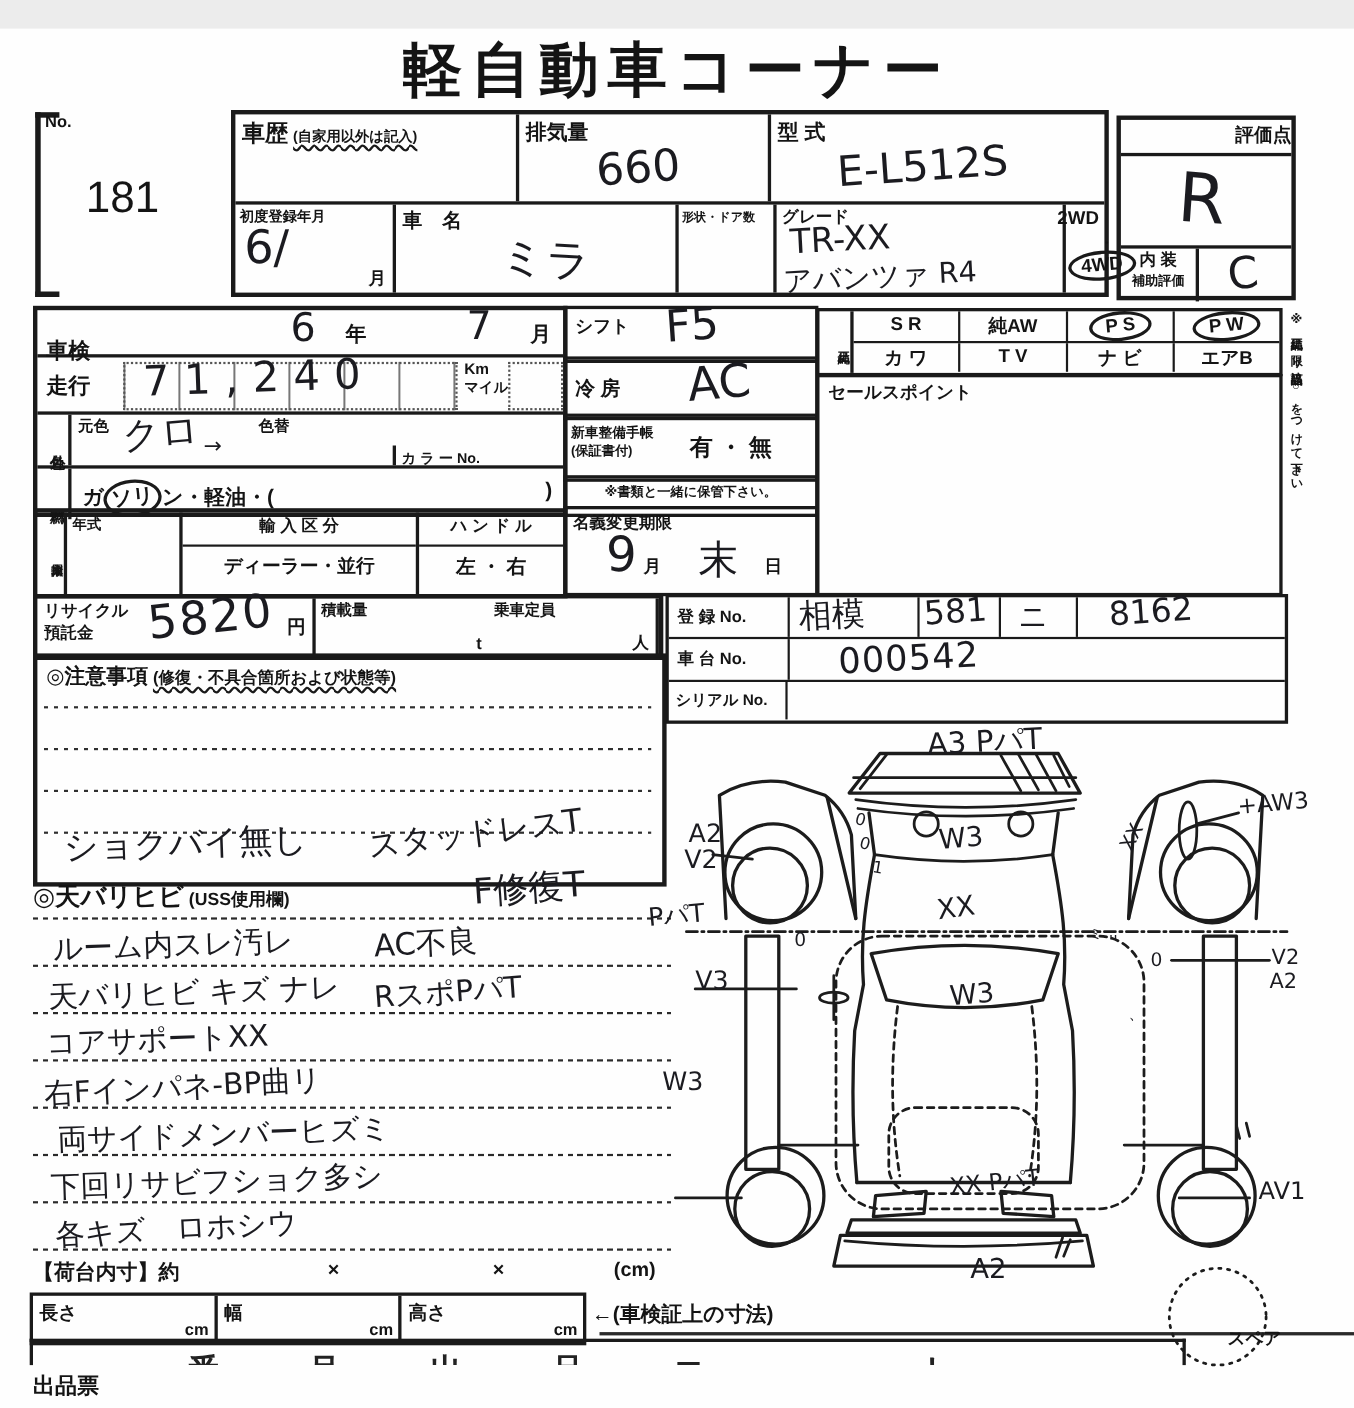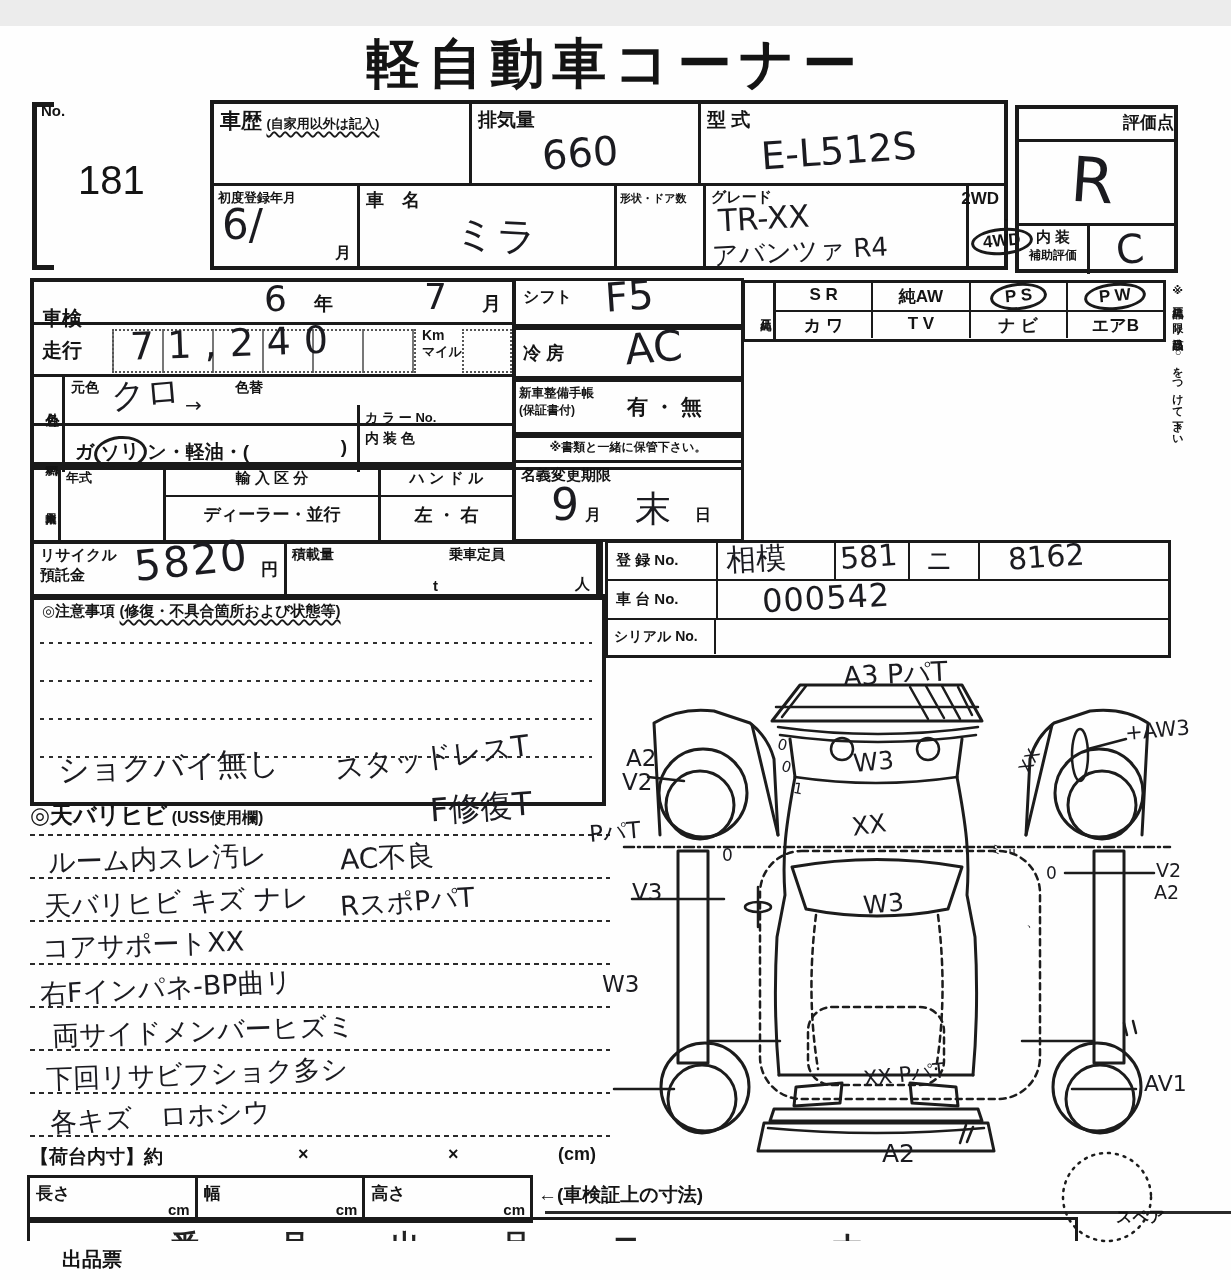--- a/index.html
+++ b/index.html
@@ -127,23 +127,20 @@
         <span class="lbl" style="font-size:13px;">カ ラ ー No.</span>
       </div>
     </div>
 
     <div style="height:46px;display:flex;">
       <div class="vtx lbl" style="width:28px;border-right:3px solid #1a1a1a;font-size:14px;padding-top:3px;text-align:center;">燃料</div>
       <div style="flex:1;position:relative;font-weight:bold;font-size:19px;padding:10px 0 0 10px;">
         <span>ガ</span><span class="oval" style="border-width:3px;padding:0 4px 2px 4px;">ソリ</span><span>ン・軽油・(</span>
         <span class="abs" style="right:10px;top:10px;">)</span>
       </div>
-      <div style="width:142px;border-left:3px solid #1a1a1a;padding:3px 5px;">
-        <span class="lbl" style="font-size:14px;">内 装 色</span>
-      </div>
     </div>
   </div>
 
   <div class="abs b4" style="left:30px;top:462px;width:478px;height:74px;display:flex;">
     <div class="vtx lbl" style="width:24px;border-right:3px solid #1a1a1a;font-size:11px;text-align:center;padding-top:2px;">輸入車用</div>
     <div style="width:92px;border-right:3px solid #1a1a1a;padding:2px 5px;">
       <span class="lbl" style="font-size:13px;">年式</span>
     </div>
     <div style="width:212px;border-right:3px solid #1a1a1a;">
       <div class="lbl" style="height:26px;border-bottom:2px solid #1a1a1a;text-align:center;font-size:15px;padding-top:3px;">輸 入 区 分</div>
@@ -190,20 +187,23 @@
       </div>
       <div style="display:flex;height:26px;font-weight:bold;font-size:17px;text-align:center;">
         <div style="flex:1;border-right:2px solid #1a1a1a;padding-top:2px;">カ ワ</div>
         <div style="flex:1;border-right:2px solid #1a1a1a;padding-top:2px;">T V</div>
         <div style="flex:1;border-right:2px solid #1a1a1a;padding-top:2px;">ナ ビ</div>
         <div style="flex:1;padding-top:2px;">エアB</div>
       </div>
     </div>
   </div>
 
+  <div class="abs b3" style="left:742px;top:340px;width:418px;height:196px;">
+    <span class="lbl abs" style="left:8px;top:4px;font-size:16px;">セールスポイント</span>
+  </div>
 
   <div class="abs vtx lbl" style="left:1170px;top:284px;height:370px;font-size:11px;letter-spacing:1px;">※純正品に限り該当品に○をつけて下さい</div>
 
   <div class="abs b4" style="left:30px;top:540px;width:565px;height:52px;display:flex;">
     <div style="width:250px;border-right:3px solid #1a1a1a;position:relative;">
       <div class="lbl abs" style="left:6px;top:2px;font-size:15px;">リサイクル</div>
       <div class="lbl abs" style="left:6px;top:22px;font-size:15px;">預託金</div>
       <span class="hw abs" style="left:100px;top:-8px;font-size:42px;transform:rotate(-6deg);letter-spacing:2px;">5820</span>
       <span class="lbl abs" style="right:6px;top:14px;font-size:17px;">円</span>
     </div>
@@ -240,21 +240,21 @@
         </div>
     </div>
     <div style="display:flex;height:34px;">
       <div class="lbl" style="width:100px;border-right:2px solid #1a1a1a;font-size:14px;padding:8px 0 0 6px;">シリアル No.</div>
       <div style="flex:1;"></div>
     </div>
   </div>
 
   <div class="abs b4" style="left:30px;top:594px;width:568px;height:204px;">
     <div style="padding:4px 8px;">
-      <span class="lbl" style="font-size:15px;">◎注意事項</span>
+      <span class="lbl" style="font-size:19px;">◎注意事項</span>
       <span class="lbl wavy" style="font-size:15px;">(修復・不具合箇所および状態等)</span>
     </div>
     <div class="dotl" style="left:6px;top:44px;width:552px;"></div>
     <div class="dotl" style="left:6px;top:82px;width:552px;"></div>
     <div class="dotl" style="left:6px;top:120px;width:552px;"></div>
     <div class="dotl" style="left:6px;top:158px;width:552px;"></div>
     <span class="hw abs" style="left:24px;top:148px;font-size:31px;transform:rotate(-2deg);">ショクバイ無し</span>
     <span class="hw abs" style="left:300px;top:140px;font-size:29px;transform:rotate(-7deg);">スタッドレスT</span>
   </div>
 
@@ -318,21 +318,21 @@
       <span class="lbl abs" style="right:5px;bottom:2px;font-size:15px;">cm</span>
     </div>
   </div>
   <div class="abs lbl" style="left:538px;top:1182px;font-size:19px;">←(車検証上の寸法)</div>
   <div class="abs" style="left:545px;top:1211px;width:686px;height:3px;background:#2a2a2a;"></div>
 
   <div class="abs" style="left:27px;top:1217px;width:1045px;height:21px;border:3px solid #1a1a1a;border-bottom:none;overflow:hidden;">
     <div class="lbl" style="font-size:30px;letter-spacing:36px;padding-left:140px;margin-top:6px;white-space:nowrap;color:#222;">番 号 出 品 コ ー ナ ー</div>
   </div>
 
-  <div class="abs lbl" style="left:30px;top:1246px;font-size:20px;margin-left:32px;">出品票</div>
+  <div class="abs lbl" style="left:30px;top:1246px;font-size:20px;">出品票</div>
 
   <div class="abs" style="left:610px;top:655px;width:580px;height:600px;">
     <svg width="580" height="600" viewBox="0 0 580 600" style="position:absolute;left:0;top:0;" fill="none" stroke="#1c1c1c" stroke-width="3" stroke-linecap="round" stroke-linejoin="round">
 
       <path d="M162,66 L190,30 L352,30 L372,66 Z"></path>
       <path d="M166,52 L368,52" stroke-width="2.5"></path>
       <path d="M300,32 L318,64 M316,31 L334,63 M332,31 L350,64 M348,32 L362,60 M196,31 L172,62" stroke-width="2.5"></path>
       <path d="M168,72 Q268,86 368,72" stroke-width="2.5"></path>
       <path d="M170,80 Q268,94 366,80" stroke-width="2.5"></path>
 

